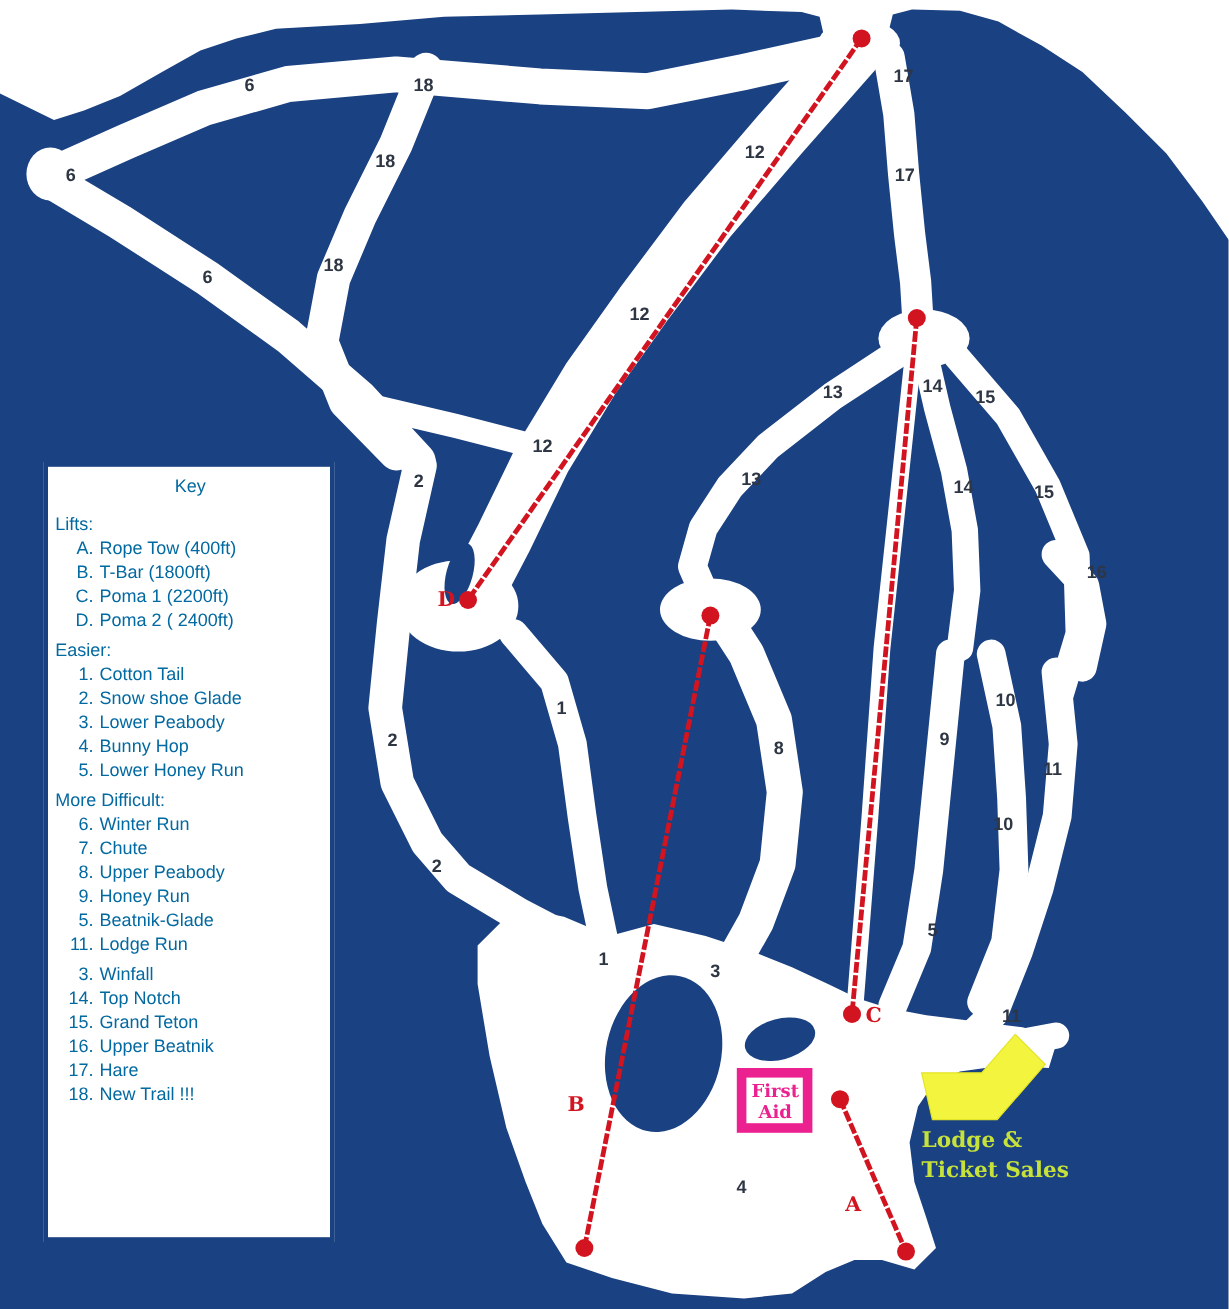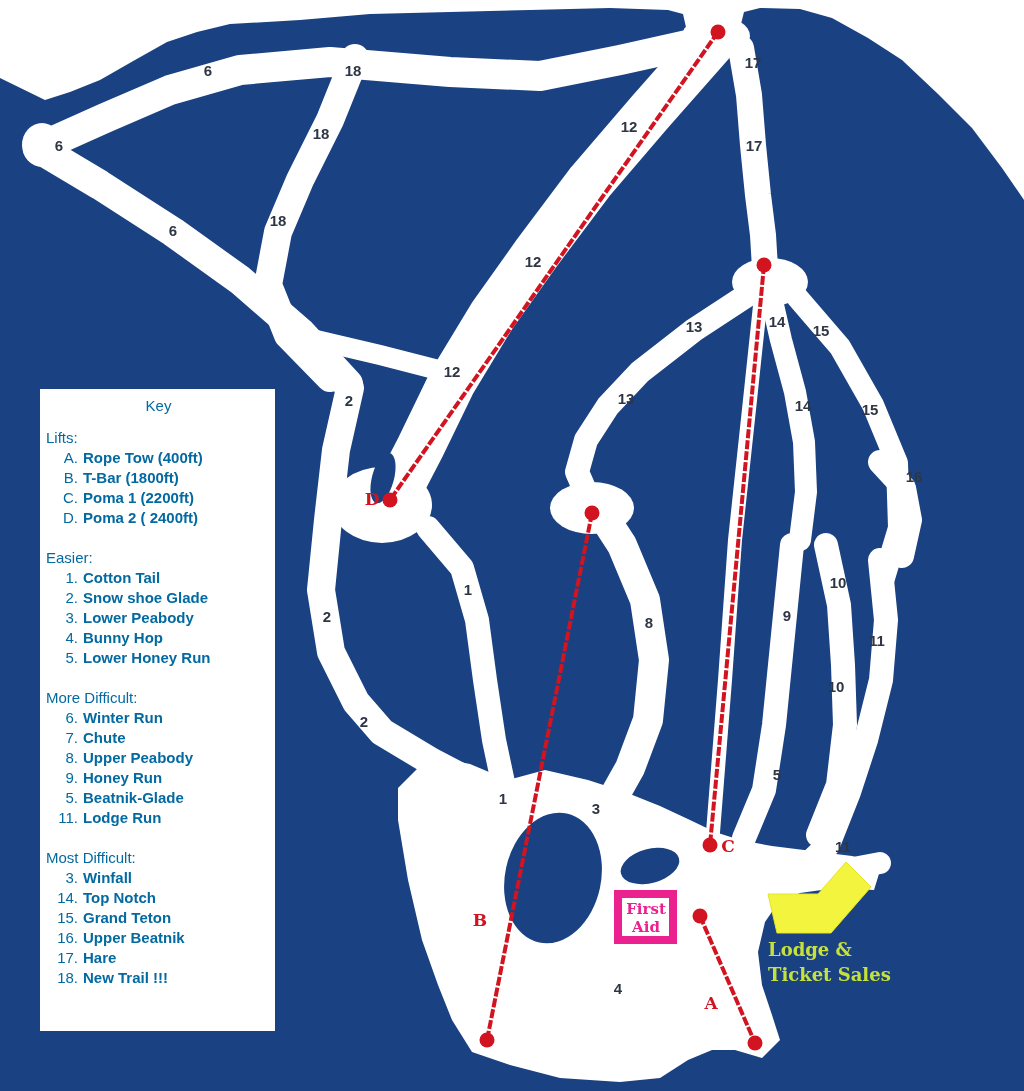--- a/index.html
+++ b/index.html
@@ -21,25 +21,25 @@
   .fa-text{font:700 15px "DejaVu Serif",serif;fill:#ec2190;text-anchor:middle;}
   .lodge-arrow{fill:#f3f43e;stroke:#e3e428;stroke-width:1;}
   .lodge-text{font:700 18px "DejaVu Serif",serif;fill:#c6e23a;}
 
   
   .map-key{position:absolute;left:36px;top:385px;width:243px;height:650px;box-sizing:border-box;
            background:#ffffff;border:4px solid #1a4181;color:#0369a1;
            font-size:15px;line-height:20px;padding:7px 4px 0 6px;}
   .key-title{text-align:center;margin:0 0 0 0;}
   .key-section{margin-top:12px;}
-  .key-section + .key-section{margin-top:20px;}
+  .key-section + .key-section{margin-top:5px;}
   .key-heading{margin:0;}
   .key-row{display:flex;}
   .key-num{flex:none;width:32px;text-align:right;margin-right:5px;}
-  .key-label{white-space:nowrap;font-weight:bold;}
+  .key-label{white-space:nowrap;}
 </style>
 </head>
 <body>
 
 <div class="stage">
 
   <svg width="1024" height="1091" viewBox="0 0 1024 1091">
 
     <path class="mountain" d="M0,78 L45,100 L70,92 L100,80 L135,60 L167,42 L197,32 L230,24 L300,20 L370,14
          L450,12 L530,10 L610,8 L668,10 L683,14 L688,36 L702,50 L722,52 L738,36 L744,12
@@ -217,21 +217,20 @@
           <div class="key-row">
             <span class="key-num">5.</span>
             <span class="key-label">Beatnik-Glade</span>
           </div>
           <div class="key-row">
             <span class="key-num">11.</span>
             <span class="key-label">Lodge Run</span>
           </div>
         </div>
         <div class="key-section">
-          <div class="key-heading">Most Difficult:</div>
           <div class="key-row">
             <span class="key-num">3.</span>
             <span class="key-label">Winfall</span>
           </div>
           <div class="key-row">
             <span class="key-num">14.</span>
             <span class="key-label">Top Notch</span>
           </div>
           <div class="key-row">
             <span class="key-num">15.</span>

